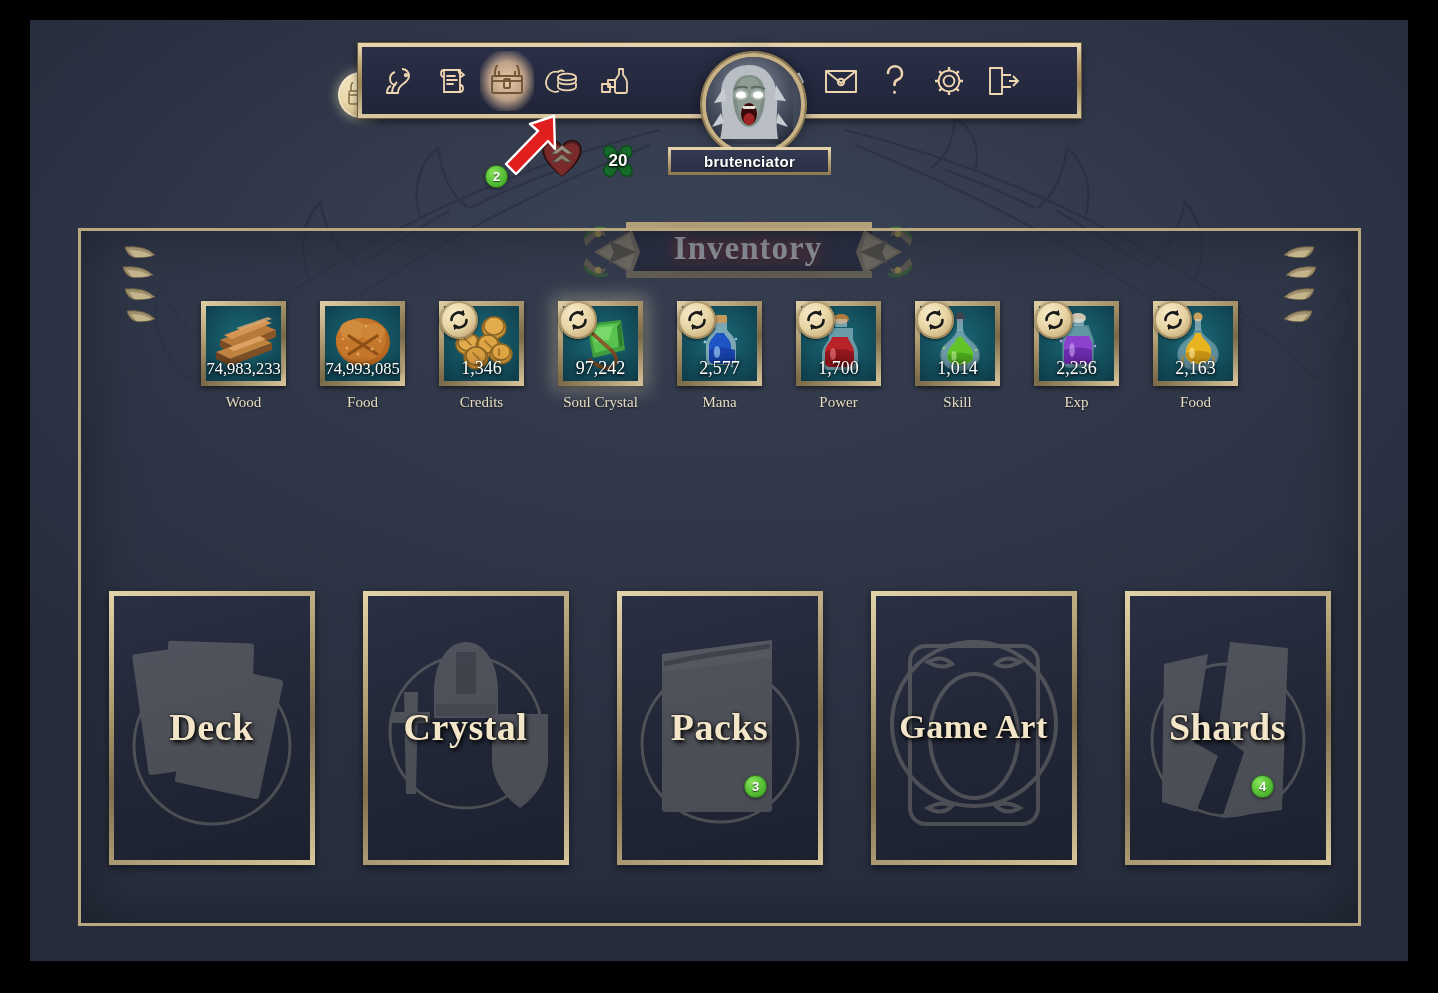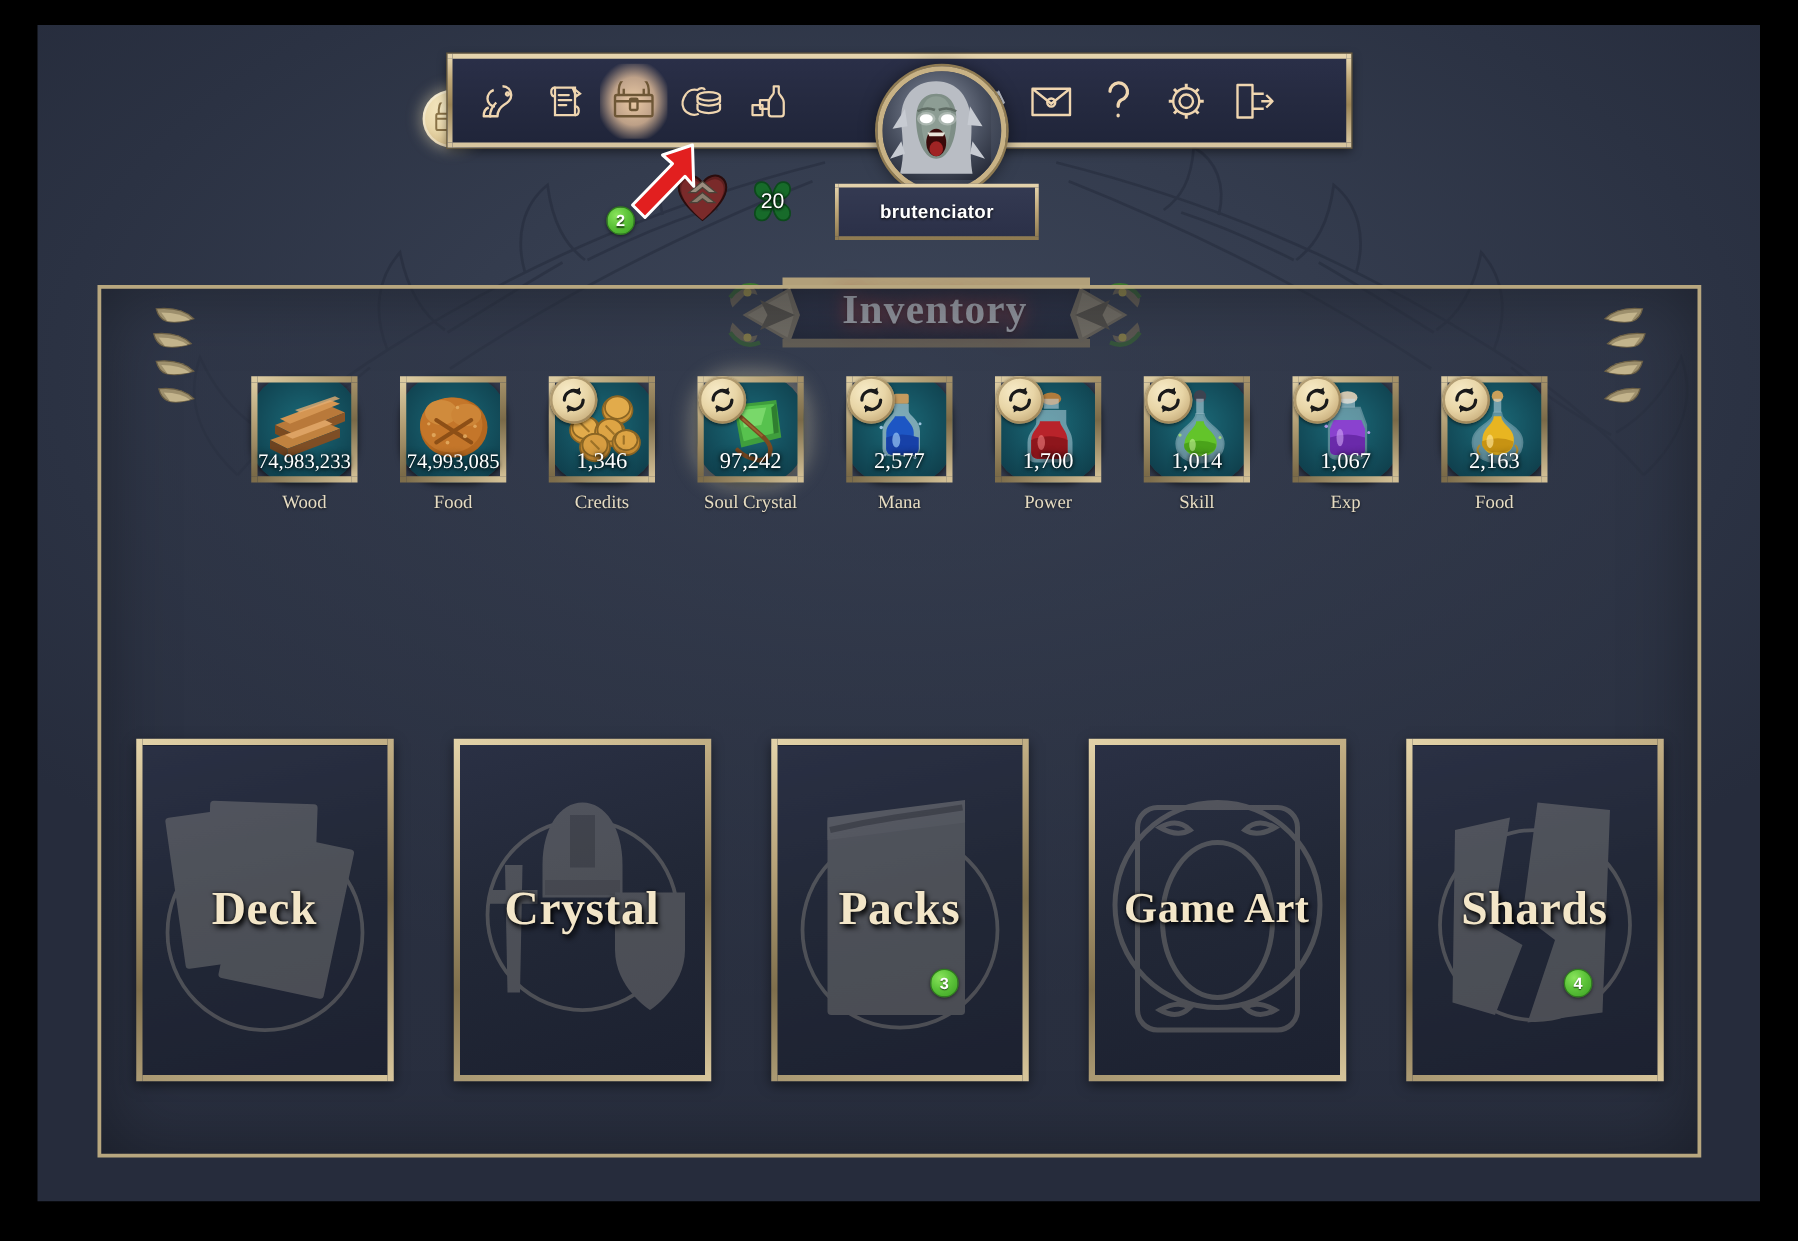--- a/index.html
+++ b/index.html
@@ -56,35 +56,35 @@
     position:absolute;left:672px;top:33px;width:95px;height:95px;border-radius:50%;
     background:radial-gradient(circle at 50% 40%, #6b7180 0%, #3b4252 70%, #242938 100%);
     border:4px solid #c8b285;
     box-shadow:0 0 0 2px #8e7a52, 0 0 14px rgba(0,0,0,.6);
     overflow:hidden;
   }
   #avatar .face{position:absolute;inset:0;}
 
   
   #nameplate{
-    position:absolute;left:638px;top:127px;width:163px;height:45px;box-sizing:border-box;
+    position:absolute;left:638px;top:127px;width:163px;height:28px;box-sizing:border-box;
     background:linear-gradient(180deg,#343a52 0%,#2b3048 100%);
     border:3px solid transparent;
     border-image:linear-gradient(180deg,#e4d3ac 0%,#bda576 50%,#8e7a51 100%) 1;
     display:flex;align-items:center;justify-content:center;
     color:#fff;font-family:"Liberation Sans",sans-serif;font-weight:bold;font-size:15px;
     letter-spacing:.3px;text-shadow:0 1px 2px #000;
   }
 
   
   #heart{position:absolute;left:511px;top:118px;width:42px;height:40px;}
   #clover{position:absolute;left:565px;top:120px;width:46px;height:42px;
           display:flex;align-items:center;justify-content:center;}
   #clover .cnum{position:absolute;color:#fff;font-family:"Liberation Sans",sans-serif;
-          font-weight:normal;font-size:17px;text-shadow:0 1px 2px #000,0 0 3px #000;}
+          font-weight:bold;font-size:17px;text-shadow:0 1px 2px #000,0 0 3px #000;}
 
   
   .stepbadge{
     position:absolute;width:21px;height:21px;border-radius:50%;
     background:radial-gradient(circle at 35% 30%, #8ae45c 0%, #5dc43a 45%, #3ba023 100%);
     border:1.5px solid #2f7d1c;
     color:#fff;font-family:"Liberation Sans",sans-serif;font-weight:bold;font-size:13px;
     display:flex;align-items:center;justify-content:center;
     text-shadow:0 1px 1px rgba(0,0,0,.65);
     box-shadow:0 1px 3px rgba(0,0,0,.5);
@@ -133,21 +133,20 @@
   .res{width:88px;display:flex;flex-direction:column;align-items:center;cursor:pointer;}
   .res .slot{
     width:85px;height:85px;box-sizing:border-box;position:relative;
     border:5px solid transparent;
     border-image:linear-gradient(150deg,#d9c89e 0%,#a8946b 35%,#7d6c49 60%,#cbb territory 100%) 1;
     background:radial-gradient(circle at 50% 45%, #1b6a78 0%, #14505e 55%, #0e3b48 100%);
     box-shadow:0 2px 5px rgba(0,0,0,.55);
   }
   .res .slot{
     border-image:linear-gradient(150deg,#ddcca2 0%,#b09c72 30%,#7a6a48 62%,#d3c096 100%) 1;
-    border-radius:32px;
   }
   .res.glow .slot{
     box-shadow:0 0 16px 5px rgba(240,228,190,.35), 0 2px 5px rgba(0,0,0,.55);
   }
   .res .art{position:absolute;inset:0;overflow:hidden;}
   .res .amount{
     position:absolute;left:0;right:0;bottom:2px;text-align:center;
     color:#fff;font-family:"Liberation Serif",serif;font-size:18px;
     text-shadow:0 1px 3px #000,0 0 6px rgba(0,0,0,.9);
     white-space:nowrap;
@@ -738,21 +737,21 @@
             <div class="recycle">
               <svg width="26" height="26" viewBox="0 0 26 26">
                 <g fill="none" stroke="#1a1a1a" stroke-width="2.6" stroke-linecap="round">
                   <path d="M5.5 13 a7.5 7.5 0 0 1 12 -6"></path>
                   <path d="M20.5 13 a7.5 7.5 0 0 1 -12 6"></path>
                 </g>
                 <path d="M18 3 l0 6 l-5.5 -2.4 Z" fill="#1a1a1a"></path>
                 <path d="M8 23 l0 -6 l5.5 2.4 Z" fill="#1a1a1a"></path>
               </svg>
             </div>
-            <div class="amount">1,067</div>
+            <div class="amount">2,236</div>
           </div>
           <div class="rename">Exp</div>
         </div>
 
         <div class="res">
           <div class="slot">
             <div class="art">
               <svg width="75" height="75" viewBox="0 0 75 75">
                 <circle cx="40" cy="11" r="4.6" fill="#caa05a"></circle>
                 <rect x="37" y="13" width="6" height="11" fill="#cfe4ef" opacity=".5"></rect>

